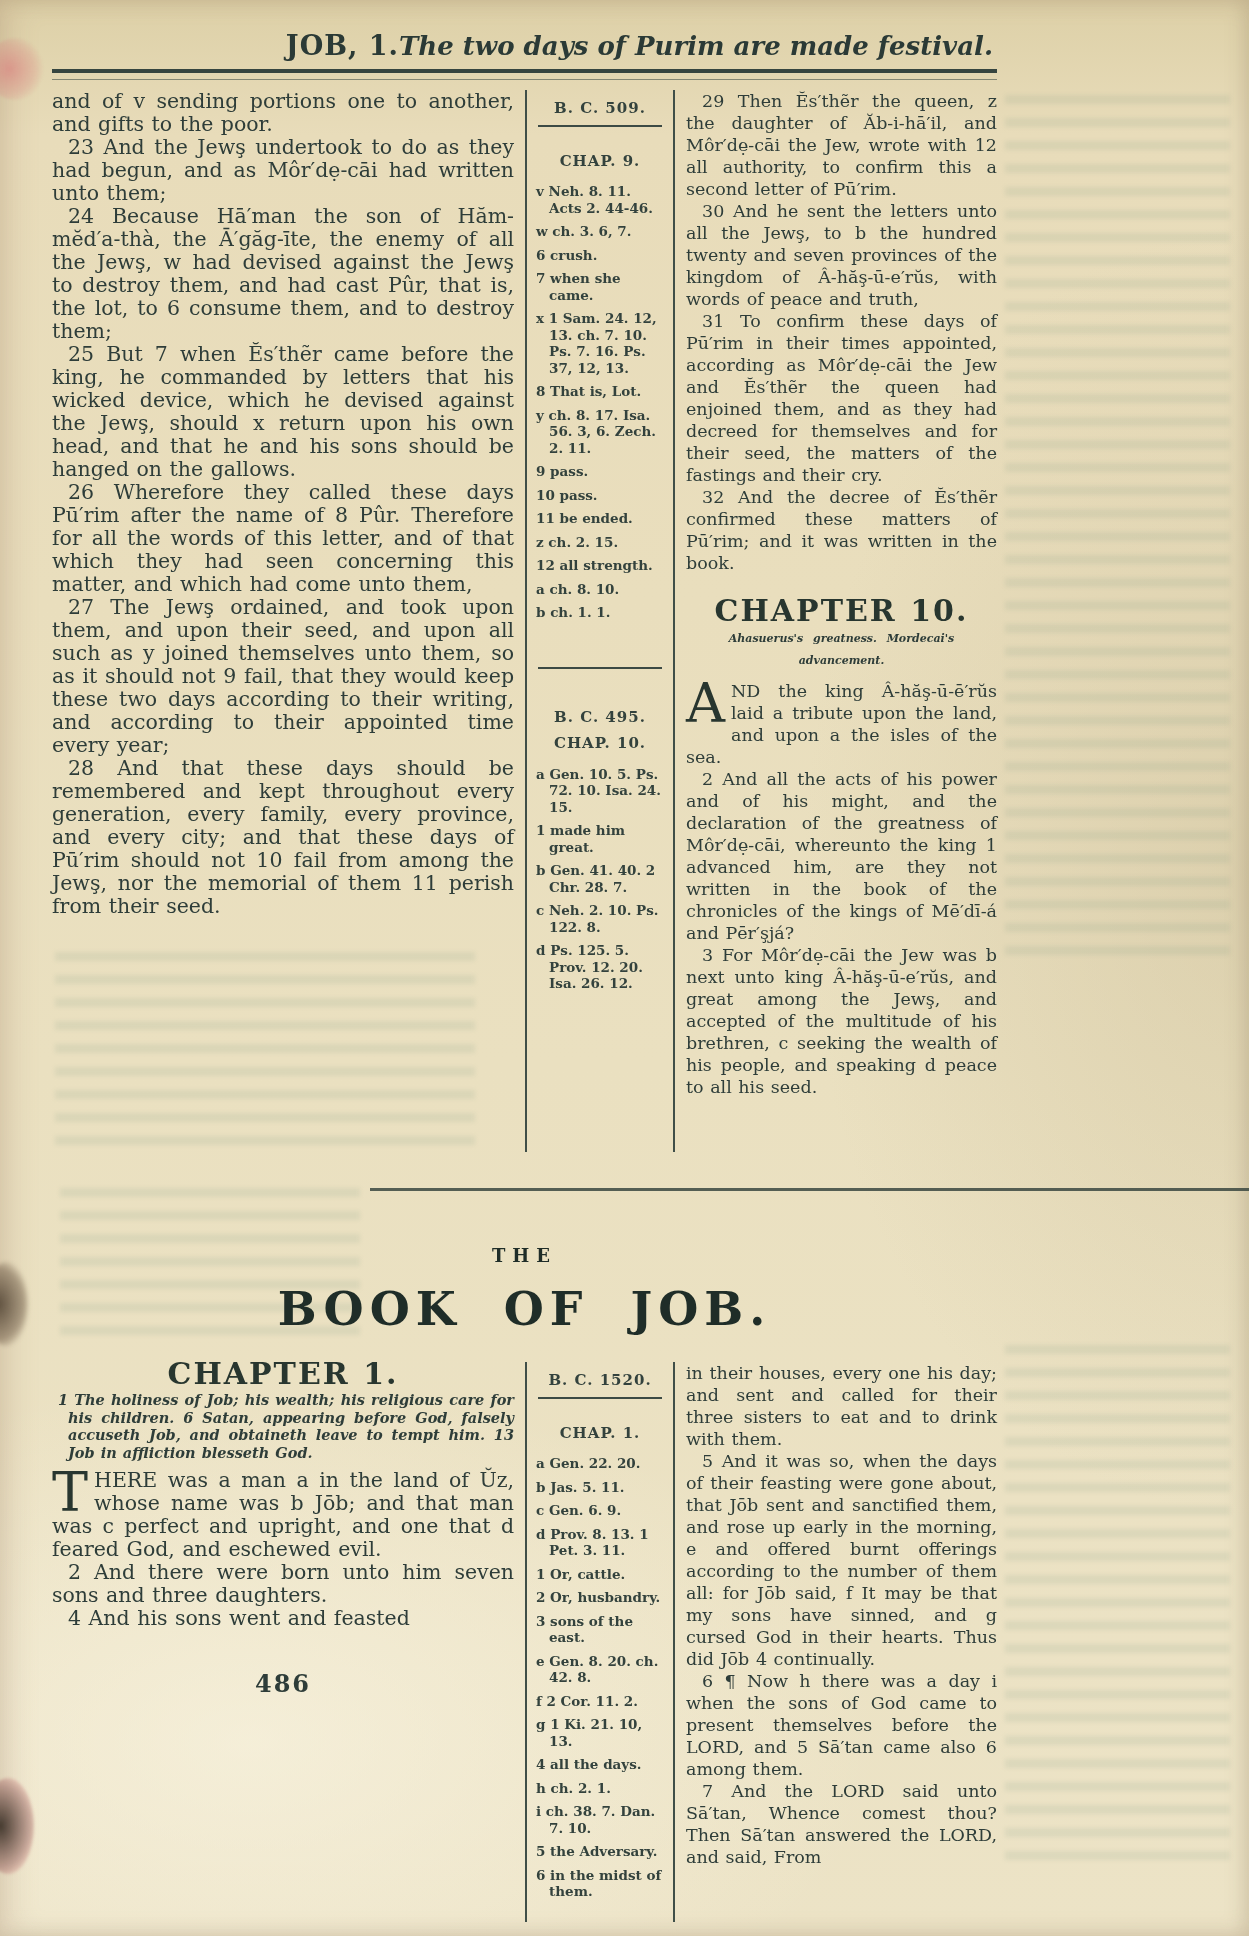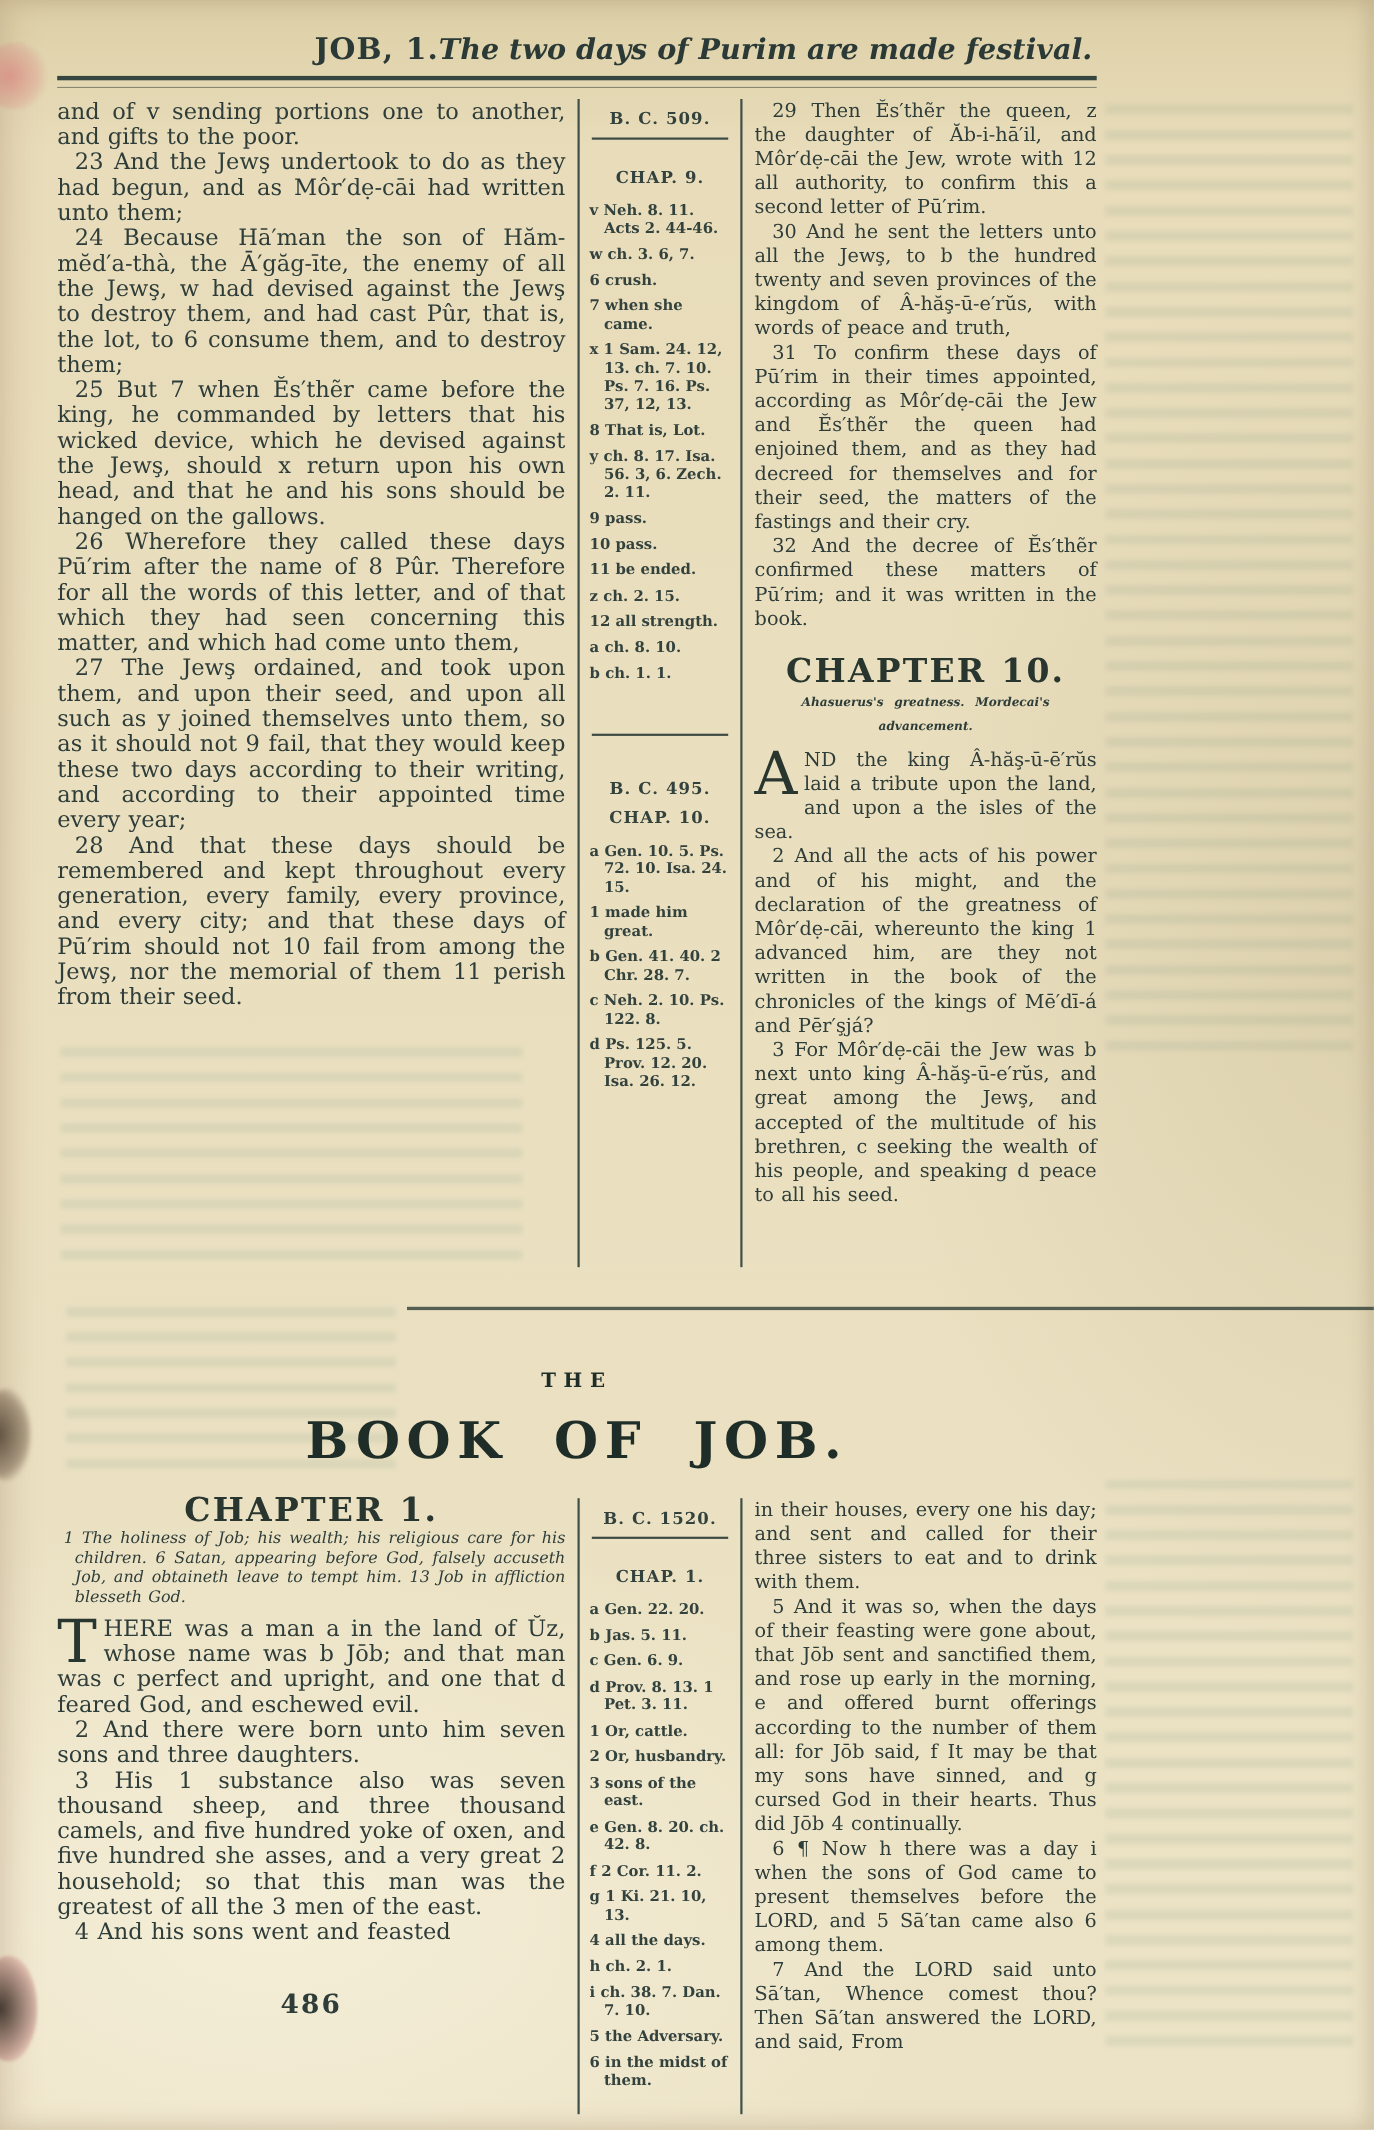--- a/index.html
+++ b/index.html
@@ -42,21 +42,21 @@
   }
   .bc-label{text-align:center;font-size:15px;letter-spacing:1px;margin-top:6px;}
   .bc-rule{border-top:2px solid #3c4a44;margin:8px 2px 0 2px;}
   .chap-label{text-align:center;font-size:15px;letter-spacing:1px;margin:26px 0 14px 0;}
   .ref-entry{padding-left:13px;text-indent:-13px;margin-bottom:7px;}
   .ref-separator{border-top:2px solid #3c4a44;margin:46px 2px 40px 2px;}
 
   
   .chapter-heading{text-align:center;font-size:30px;font-weight:bold;letter-spacing:2px;margin:26px 0 6px 0;color:#28362f;}
   .chapter-subtitle{font-style:italic;font-weight:bold;font-size:11px;text-align:center;margin-bottom:8px;word-spacing:6px;}
-  .chapter-summary{font-style:italic;font-weight:normal;font-size:14.5px;line-height:17.5px;padding-left:16px;text-indent:-10px;margin:2px 0 8px 0;text-align:justify;}
+  .chapter-summary{font-style:italic;font-weight:bold;font-size:14.5px;line-height:17.5px;padding-left:16px;text-indent:-10px;margin:2px 0 8px 0;text-align:justify;}
   .dropcap{float:left;font-size:54px;line-height:44px;padding:2px 6px 0 0;color:#28362f;}
 
   
   .section-divider{height:3px;background:#3a473f;margin:36px 0 24px 370px;opacity:.85;}
   .book-title-block{text-align:center;margin:0 0 26px 0;}
   .book-title-the{font-size:18px;font-weight:bold;letter-spacing:7px;color:#1f2d28;}
   .book-title-main{font-size:46px;font-weight:bold;letter-spacing:6px;word-spacing:20px;margin-top:16px;color:#1f2d28;}
 
   .page-number{text-align:center;font-size:24px;font-weight:bold;margin-top:42px;letter-spacing:2px;}
 
@@ -165,21 +165,20 @@
     </div>
 
     <div class="threecol job-grid">
 
       <div class="col-text">
         <div class="chapter-heading" style="margin-top:0;">CHAPTER 1.</div>
         <div class="chapter-summary">1 The holiness of Job; his wealth; his religious care for his children. 6 Satan, appearing before God, falsely accuseth Job, and obtaineth leave to tempt him. 13 Job in affliction blesseth God.</div>
         <p class="para" style="text-indent:0;"><span class="dropcap">T</span><span>HERE was a man a in the land of Ŭz, whose name was b Jōb; and that man was c perfect and upright, and one that d feared God, and eschewed evil.</span></p>
         <div>
             <div class="para">2 And there were born unto him seven sons and three daughters.</div>
-            <div class="para">3 His 1 substance also was seven thousand sheep, and three thousand camels, and five hundred yoke of oxen, and five hundred she asses, and a very great 2 household; so that this man was the greatest of all the 3 men of the east.</div>
             <div class="para">4 And his sons went and feasted</div>
           </div>
         <div class="page-number">486</div>
       </div>
 
       <div class="col-ref">
         <div class="bc-label">B. C. 1520.</div>
         <div class="bc-rule"></div>
         <div class="chap-label">CHAP. 1.</div>
         <div>

